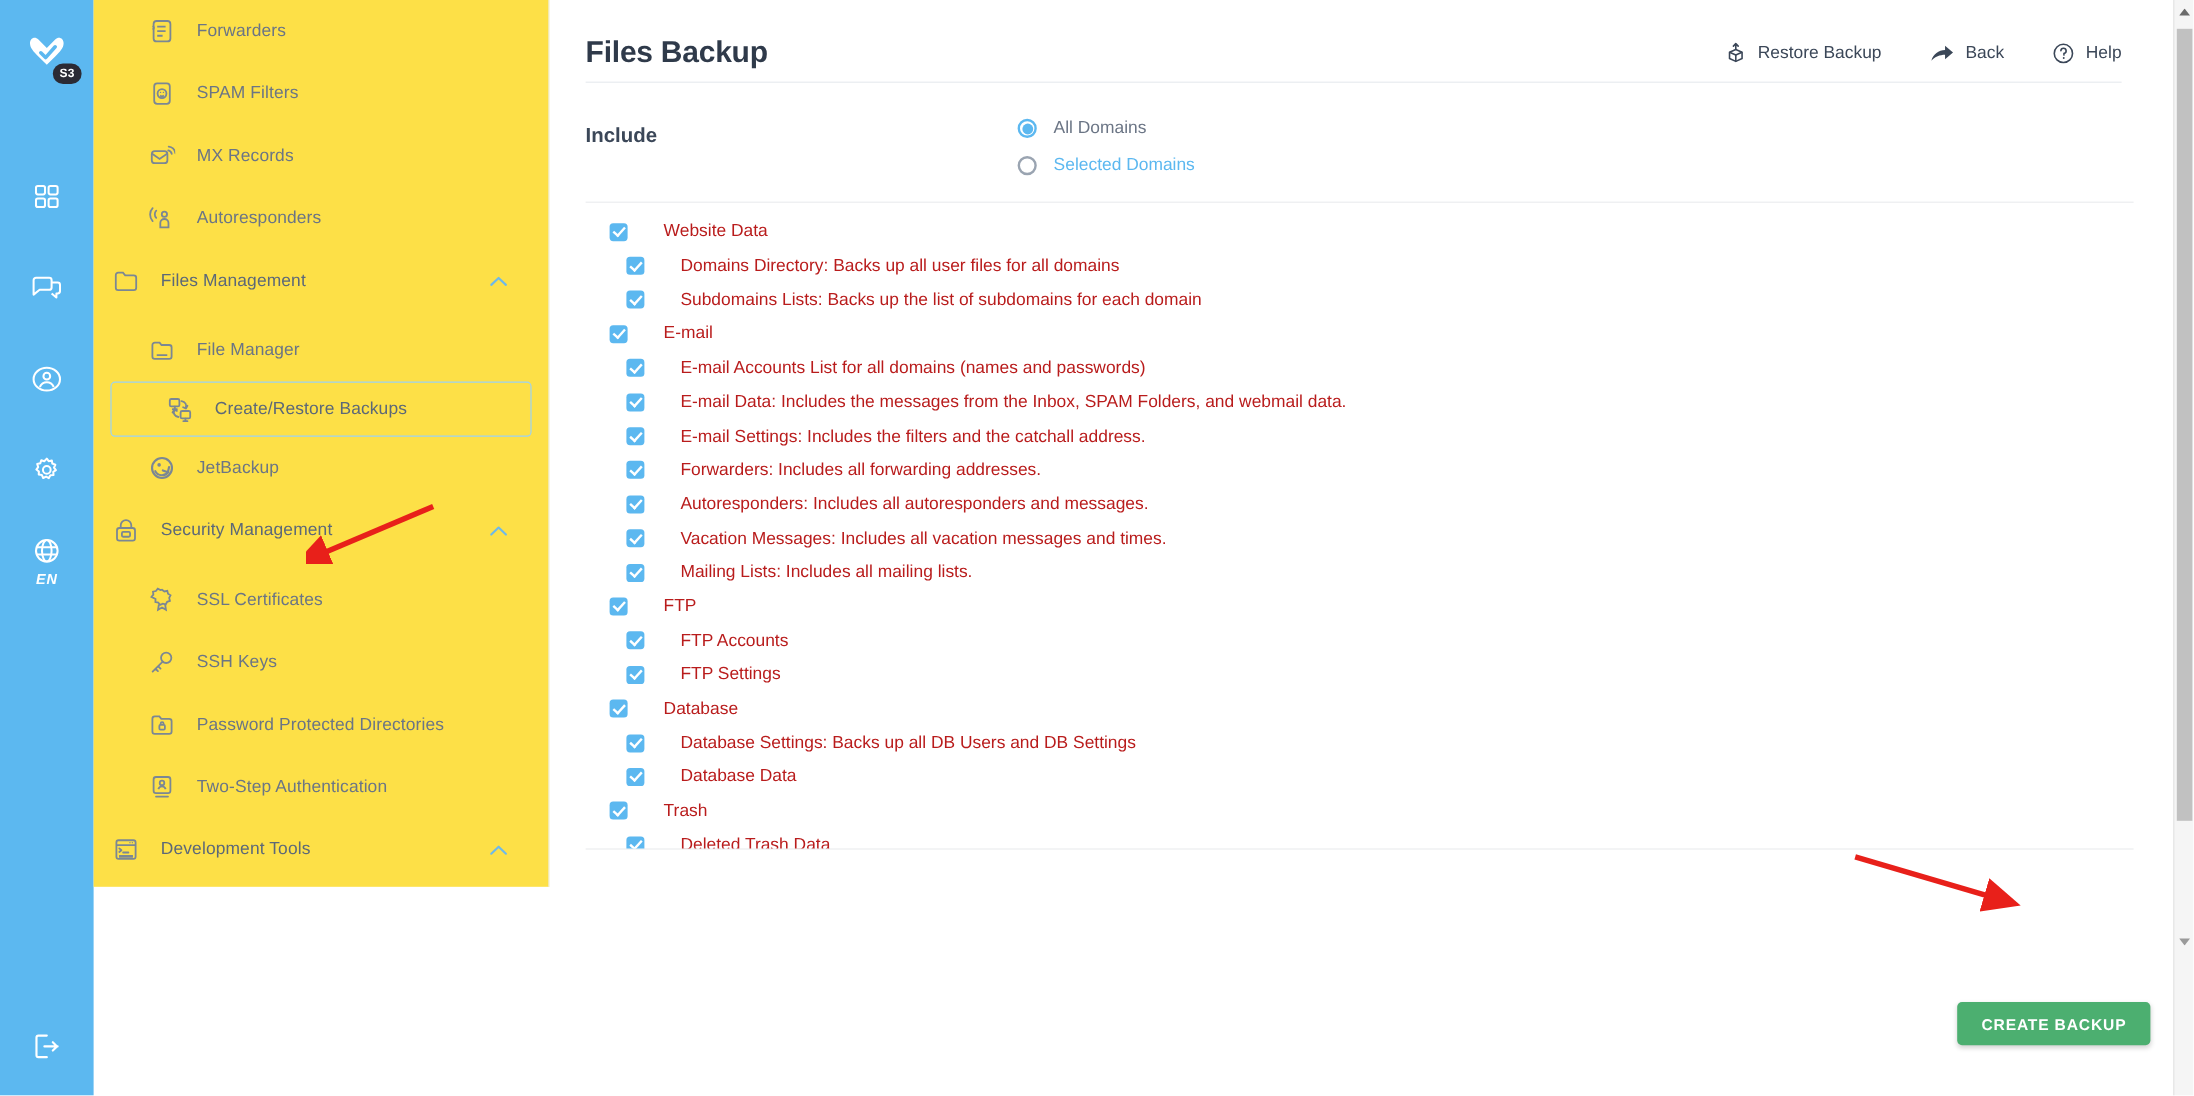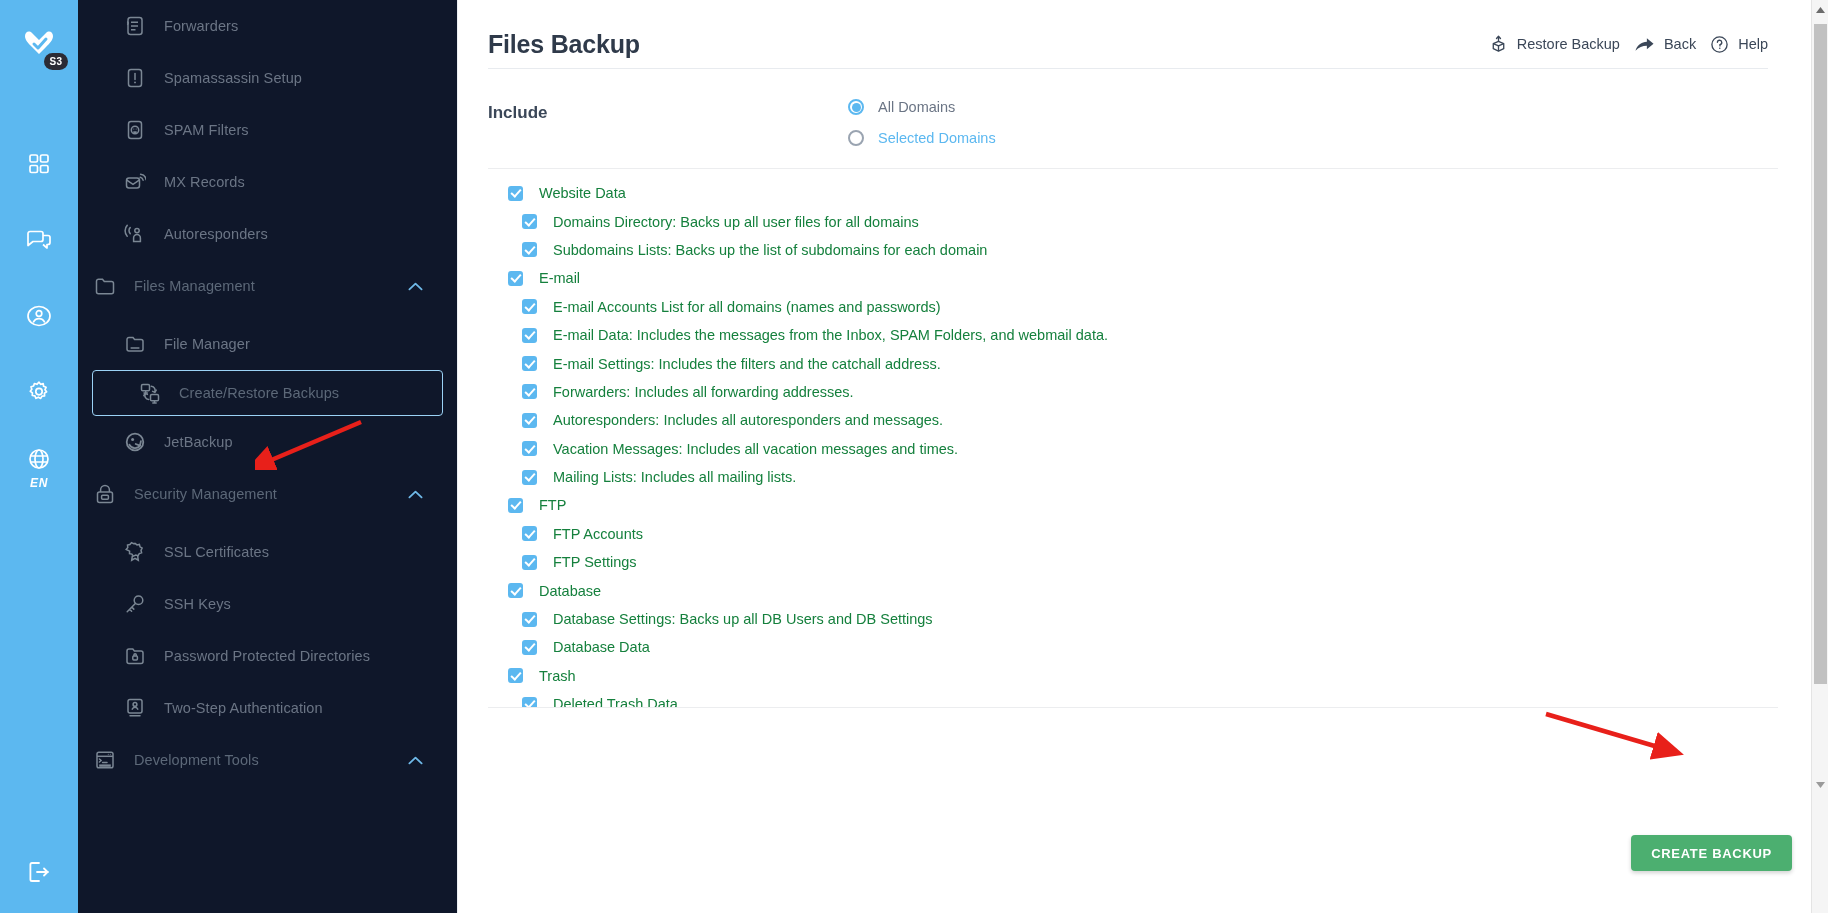--- a/index.html
+++ b/index.html
@@ -32,22 +32,22 @@
     width: 54px; height: 76px;
     display: flex; flex-direction: column; align-items: center; justify-content: center;
     cursor: pointer; color: #fff;
   }
   .rail-item svg { display: block; }
   .rail-lang { font-size: 12px; font-weight: bold; color: #fff; letter-spacing: .6px; margin-top: 3px; font-style: italic; }
   .rail-logout { position: absolute; left: 0; right: 0; bottom: 28px; display: flex; justify-content: center; cursor: pointer; color:#fff;}
 
   
   .sidenav {
-    width: 380px; flex: 0 0 380px; height: 913px;
-    background: #0f172a; position: relative;
+    width: 380px; flex: 0 0 380px; height: 739px;
+    background: #fde047; position: relative;
     border-right: 1px solid #eceff3;
     overflow: hidden;
   }
   .nav-list { padding-top: 0px; }
   .nav-row {
     display: flex; align-items: center;
     height: 52px;
     cursor: pointer;
     position: relative;
   }
@@ -77,21 +77,21 @@
     background: #ffffff;
     padding-left: 30px;
   }
 
   .page-head {
     display: flex; align-items: center; justify-content: space-between;
     padding: 20px 60px 0 0;
     height: 68px;
   }
   .page-title { font-size: 25px; color: #2f3a4a; font-weight: bold; letter-spacing: -.2px; }
-  .head-actions { display: flex; align-items: center; gap: 14px; }
+  .head-actions { display: flex; align-items: center; gap: 40px; }
   .head-act { display: flex; align-items: center; gap: 9px; cursor: pointer; color: #3b4758; }
   .head-act span { font-size: 14.5px; color: #3b4758; }
   .head-act svg { display: block; }
   .head-rule { height: 1px; background: #e8ebef; margin: 0 60px 0 0; }
 
   .include-row { display: flex; padding: 30px 0 0 0; }
   .include-label { width: 360px; font-size: 17px; color: #3b4758; padding-top: 4px; font-weight: bold;}
   .radios { display: flex; flex-direction: column; gap: 15px; }
   .radio-row { display: flex; align-items: center; gap: 14px; cursor: pointer; }
   .radio {
@@ -122,21 +122,21 @@
     width: 15px; height: 15px; border-radius: 3px; flex: 0 0 15px;
     background: #5cb8f0; position: relative;
     cursor: pointer;
   }
   .cbox::after {
     content: ""; position: absolute;
     left: 4.5px; top: 1.5px; width: 4px; height: 8px;
     border: solid #fff; border-width: 0 2px 2px 0;
     transform: rotate(42deg);
   }
-  .chk-txt { margin-left: 16px; font-size: 14.5px; color: #15803d; white-space: nowrap; }
+  .chk-txt { margin-left: 30px; font-size: 14.5px; color: #b91c1c; white-space: nowrap; }
 
   
   .page-scroll {
     position: absolute; right: 0; top: 0; width: 17px; height: 913px;
     background: #f5f5f5; border-left: 1px solid #e4e4e4;
   }
   .page-scroll .thumb {
     position: absolute; left: 2px; top: 24px; width: 13px; height: 660px;
     background: #c1c1c1; border-radius: 0;
   }
@@ -229,30 +229,20 @@
     <div class="nav-list" id="nav-list">
         <div class="nav-row child">
           <span class="nav-ico">
             <svg width="22" height="22" viewBox="0 0 22 22" fill="none" stroke="#7b8794" stroke-width="1.5">
               <rect x="4" y="2.5" width="14" height="17" rx="2.5"></rect>
               <path d="M7 7.2h7M7 11h7M7 14.8h4.5"></path>
               <path d="M3.2 6.6c1.4.8 1.4 2.2 0 3"></path>
             </svg>
           </span>
           <span class="nav-label">Forwarders</span>
-        </div>
-        <div class="nav-row child">
-          <span class="nav-ico">
-            <svg width="22" height="22" viewBox="0 0 22 22" fill="none" stroke="#7b8794" stroke-width="1.5">
-              <rect x="4.5" y="2.5" width="13" height="17" rx="2.5"></rect>
-              <path d="M11 6.5v6" stroke-linecap="round"></path>
-              <circle cx="11" cy="15.4" r=".95" fill="#7b8794" stroke="none"></circle>
-            </svg>
-          </span>
-          <span class="nav-label">Spamassassin Setup</span>
         </div>
         <div class="nav-row child">
           <span class="nav-ico">
             <svg width="22" height="22" viewBox="0 0 22 22" fill="none" stroke="#7b8794" stroke-width="1.5">
               <rect x="4.5" y="2.5" width="13" height="17" rx="2.5"></rect>
               <circle cx="11" cy="11" r="3.7"></circle>
               <circle cx="9.8" cy="10" r=".6" fill="#7b8794" stroke="none"></circle>
               <circle cx="12.2" cy="10" r=".6" fill="#7b8794" stroke="none"></circle>
               <path d="M9.4 12.6c1 .9 2.2.9 3.2 0"></path>
             </svg>

